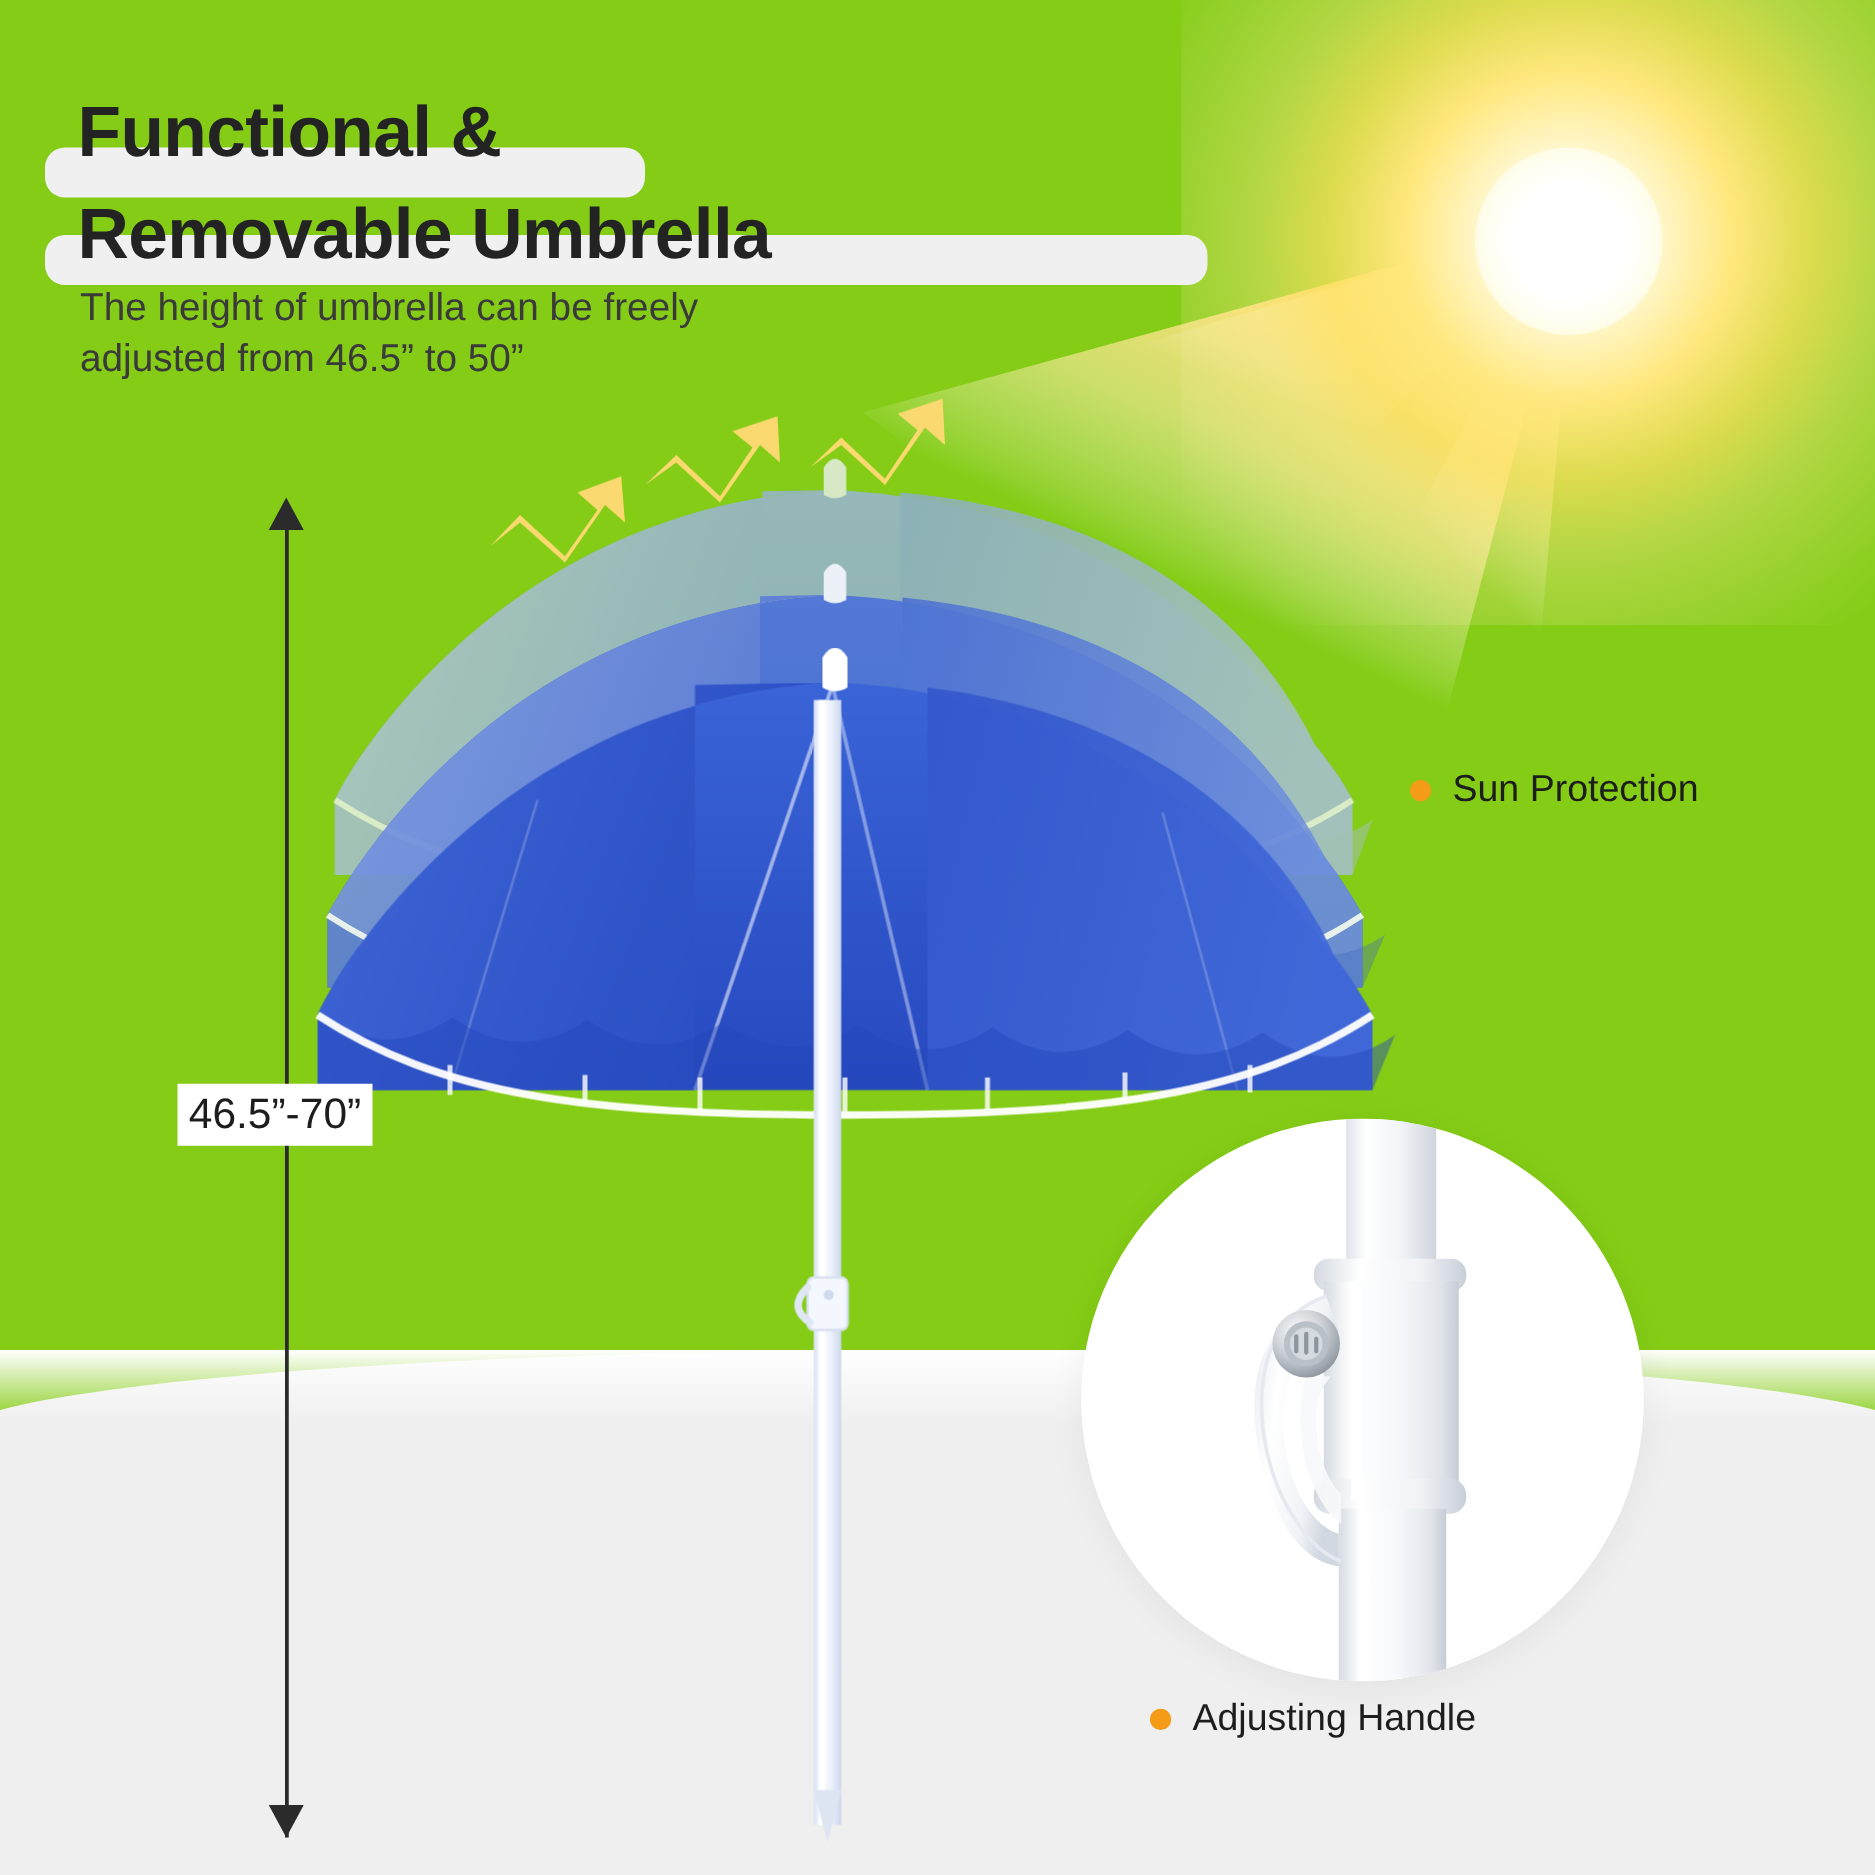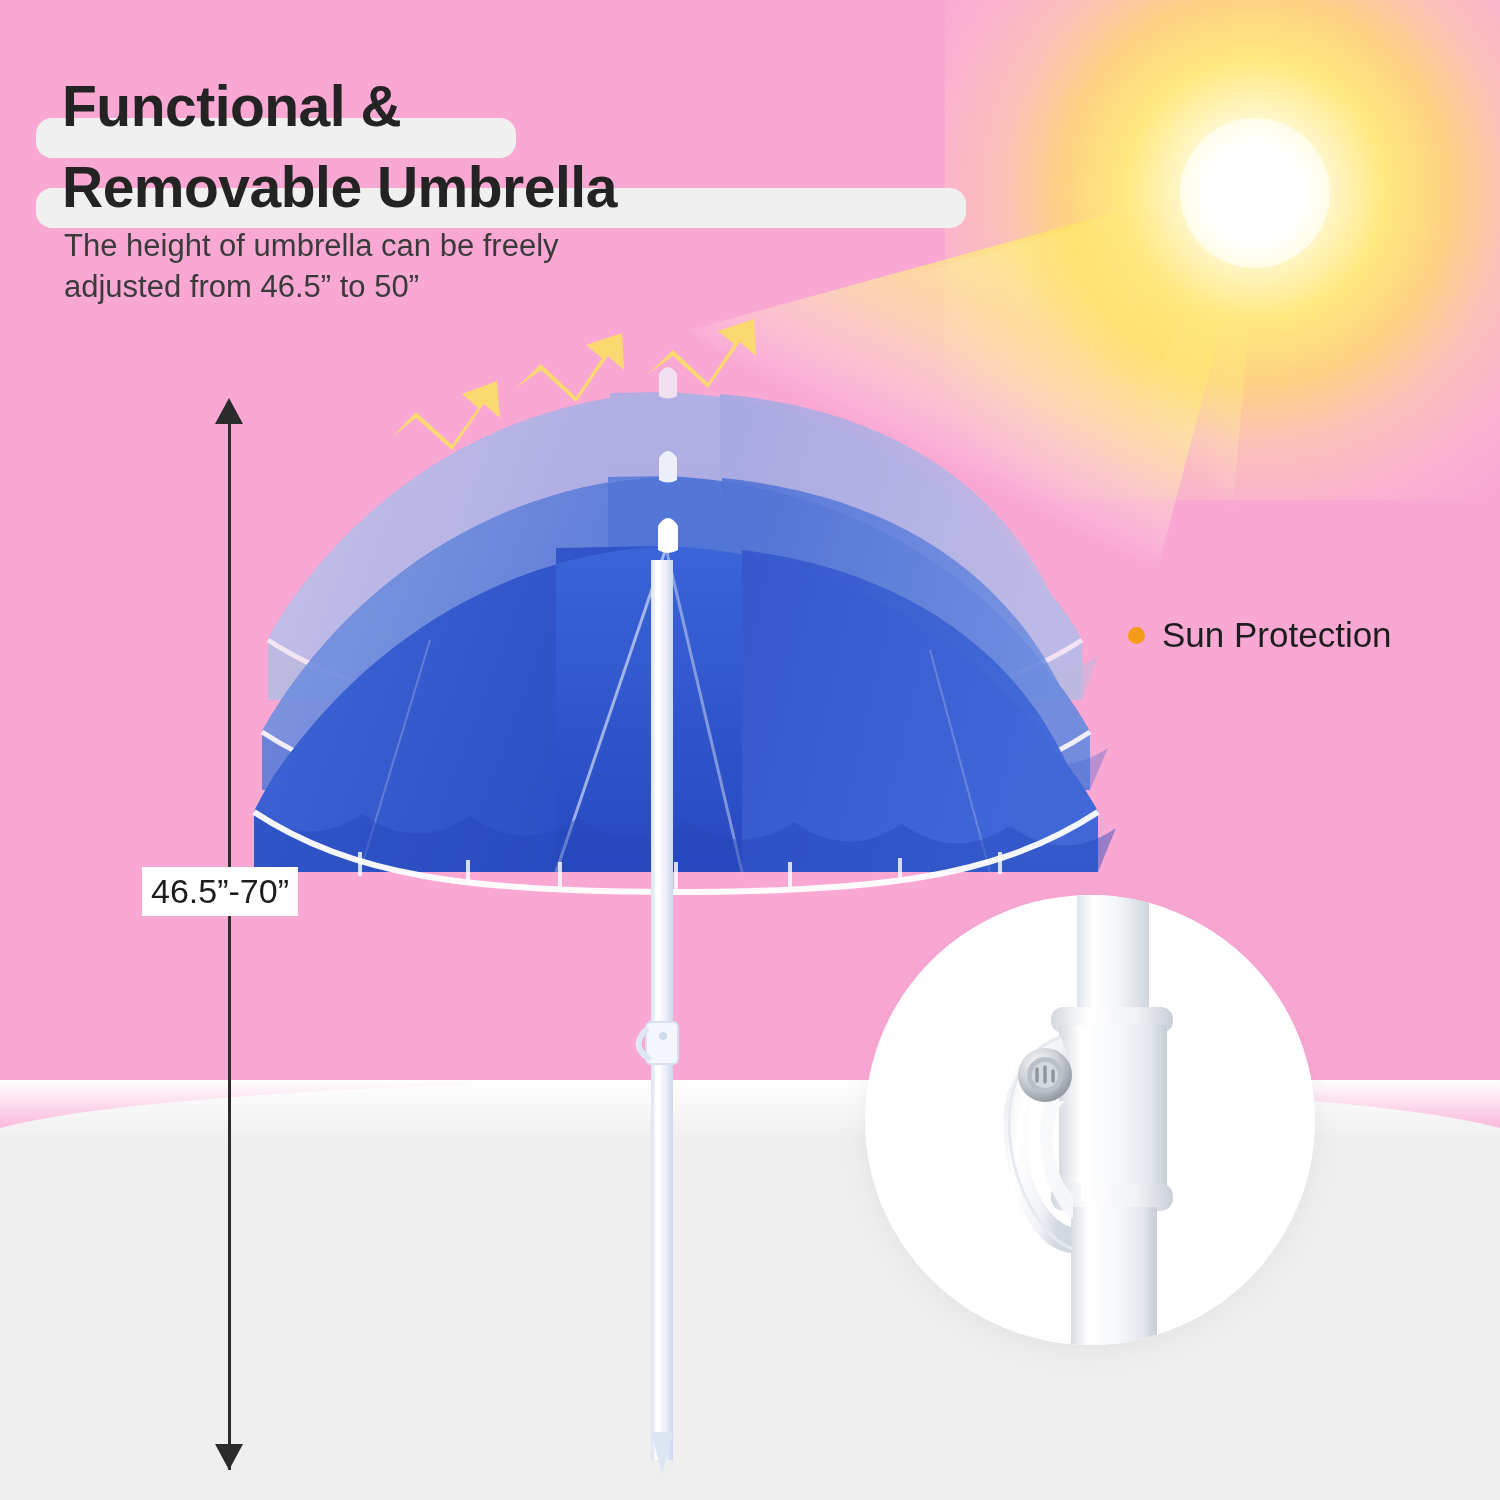--- a/index.html
+++ b/index.html
@@ -2,21 +2,21 @@
 <html><head>
 <meta charset="utf-8">
 <style>
   html,body{margin:0;padding:0;}
   body{
     width:1500px;height:1500px;
     font-family:"Liberation Sans", sans-serif;
     background:#ffffff;
     overflow:hidden;
   }
-  #stage{position:relative;width:1500px;height:1500px;overflow:hidden;background:#f9a8d4;}
+  #stage{position:relative;width:1500px;height:1500px;overflow:hidden;background:#84cc16;}
 
   
   .ground{
     position:absolute;left:-40px;right:-40px;bottom:0;height:420px;
     background:#efefef;
     border-radius:50% 50% 0 0 / 70px 70px 0 0;
   }
   .ground-soft{
     position:absolute;left:0;top:0;width:100%;height:60px;
     background:linear-gradient(180deg,rgba(255,255,255,1),rgba(255,255,255,0));
@@ -70,21 +70,21 @@
   .detail-circle{
     position:absolute;left:865px;top:895px;width:450px;height:450px;border-radius:50%;
     background:radial-gradient(circle at 42% 38%,#ffffff 0%,#ffffff 72%,#fbfbfb 88%,#f6f6f6 100%);
     box-shadow:0 0 0 1px rgba(0,0,0,.012), 0 6px 30px rgba(0,0,0,.05);
     overflow:hidden;
   }
 
   
   .anno{position:absolute;display:flex;align-items:center;gap:17px;white-space:nowrap;}
   .dot{width:17px;height:17px;border-radius:50%;background:#f49b18;flex:0 0 auto;}
-  .anno-text{font-size:35px;color:#1d1d1d;font-weight:400;}
+  .anno-text{font-size:30px;color:#1d1d1d;font-weight:400;}
   #anno-sun{left:1128px;top:615px;}
   #anno-handle{left:920px;top:1358px;}
 </style>
 </head>
 <body>
 
 <div id="stage">
 
   <div class="ground">
     <div class="ground-soft"></div>
@@ -332,14 +332,18 @@
       <rect x="216" y="134" width="9" height="172" fill="#ffffff" opacity="0.85"></rect>
       <rect x="224" y="316" width="8" height="132" fill="#ffffff" opacity="0.7"></rect>
     </svg>
   </div>
 
   <div class="anno" id="anno-sun">
     <span class="dot" style="background: rgb(244, 155, 24);"></span>
     <span class="anno-text">Sun Protection</span>
   </div>
 
+  <div class="anno" id="anno-handle">
+    <span class="dot" style="background: rgb(244, 155, 24);"></span>
+    <span class="anno-text">Adjusting Handle</span>
+  </div>
 
 </div>
 
 </body></html>

